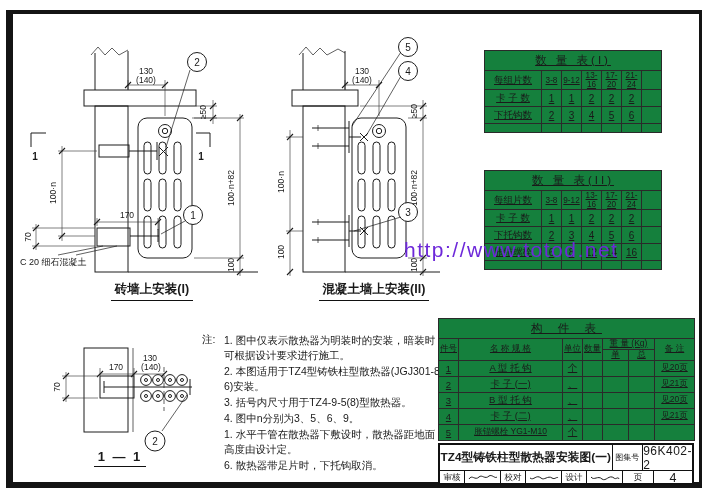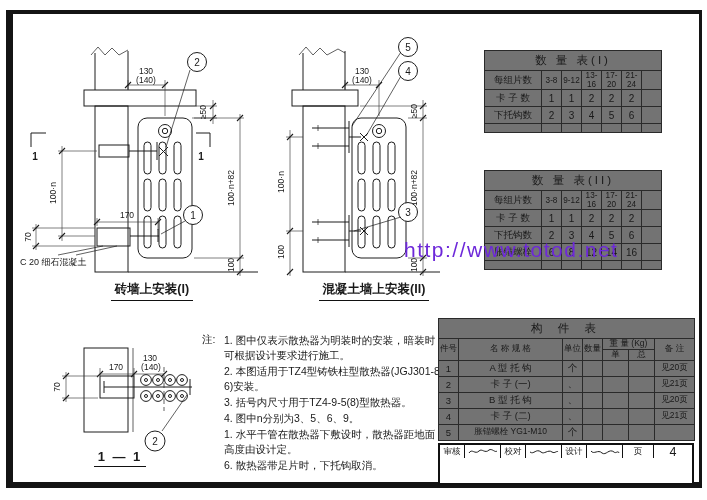--- a/index.html
+++ b/index.html
@@ -17,21 +17,21 @@
   svg text.call{font-size:10px;text-anchor:middle;}
   svg text.sm{font-size:10px;font-weight:bold;text-anchor:middle;}
   svg text.lbl{font-size:9px;}
   svg text.mid{text-anchor:middle;}
   .cap{position:absolute;text-align:center;font-weight:bold;font-size:12.5px;}
   .cap .u{display:inline-block;border-bottom:1.6px solid #111;padding:0 4px 2px;}
   .cap.sec .u{letter-spacing:2px;font-size:13px;}
   .notes{position:absolute;left:200px;top:333px;width:240px;padding-left:24px;box-sizing:border-box;}
   .nlabel{position:absolute;left:2px;top:0;font-size:10.5px;}
   .note{margin:0 0 1px 0;font-size:10.5px;line-height:15px;word-break:break-all;}
-  table.qt,table.ct{position:absolute;border-collapse:collapse;table-layout:fixed;background:#737373;}
+  table.qt,table.ct{position:absolute;border-collapse:collapse;table-layout:fixed;background:#15803d;text-decoration:underline;}
   table.qt td,table.qt th,table.ct td,table.ct th{border:1px solid #2a2a2a;padding:0;text-align:center;
       font-weight:normal;overflow:hidden;}
   table.qt{left:484px;width:177px;}
   .qt .title{font-size:11.5px;letter-spacing:3px;height:19px;}
   .qt td{font-size:10px;height:16px;}
   .qt td.hdr{font-size:8.2px;}
   .qt td.lab{font-size:9.5px;}
   .qt tr.blank td{height:8px;}
   table.ct{left:438px;top:318px;width:256px;}
   .ct .title{font-size:11.5px;letter-spacing:6px;height:19px;}
@@ -501,20 +501,25 @@
       <td>个</td>
           <td></td>
       <td></td>
           <td></td>
       <td class="rk"></td>
     </tr>
   </tbody>
     </table>
 
   <div class="tblock">
+    <div class="tb-top">
+      <div class="tb-title">TZ4型铸铁柱型散热器安装图(一)</div>
+      <div class="tb-atlas-label">图集号</div>
+      <div class="tb-atlas-no">96K402-2</div>
+    </div>
     <div class="tb-bottom">
       <div class="tb-cell w24">审核</div>
       <div class="tb-cell w35">
           <svg width="32" height="11" viewBox="0 0 32 11">
             <path d="M2 7 C5 2 8 9 12 5 C15 2 18 8 22 4 C25 2 28 7 30 5" stroke="#2a2a2a" stroke-width=".9" fill="none"></path>
           </svg>
         </div>
       <div class="tb-cell w24">校对</div>
       <div class="tb-cell w35">
           <svg width="32" height="11" viewBox="0 0 32 11">

